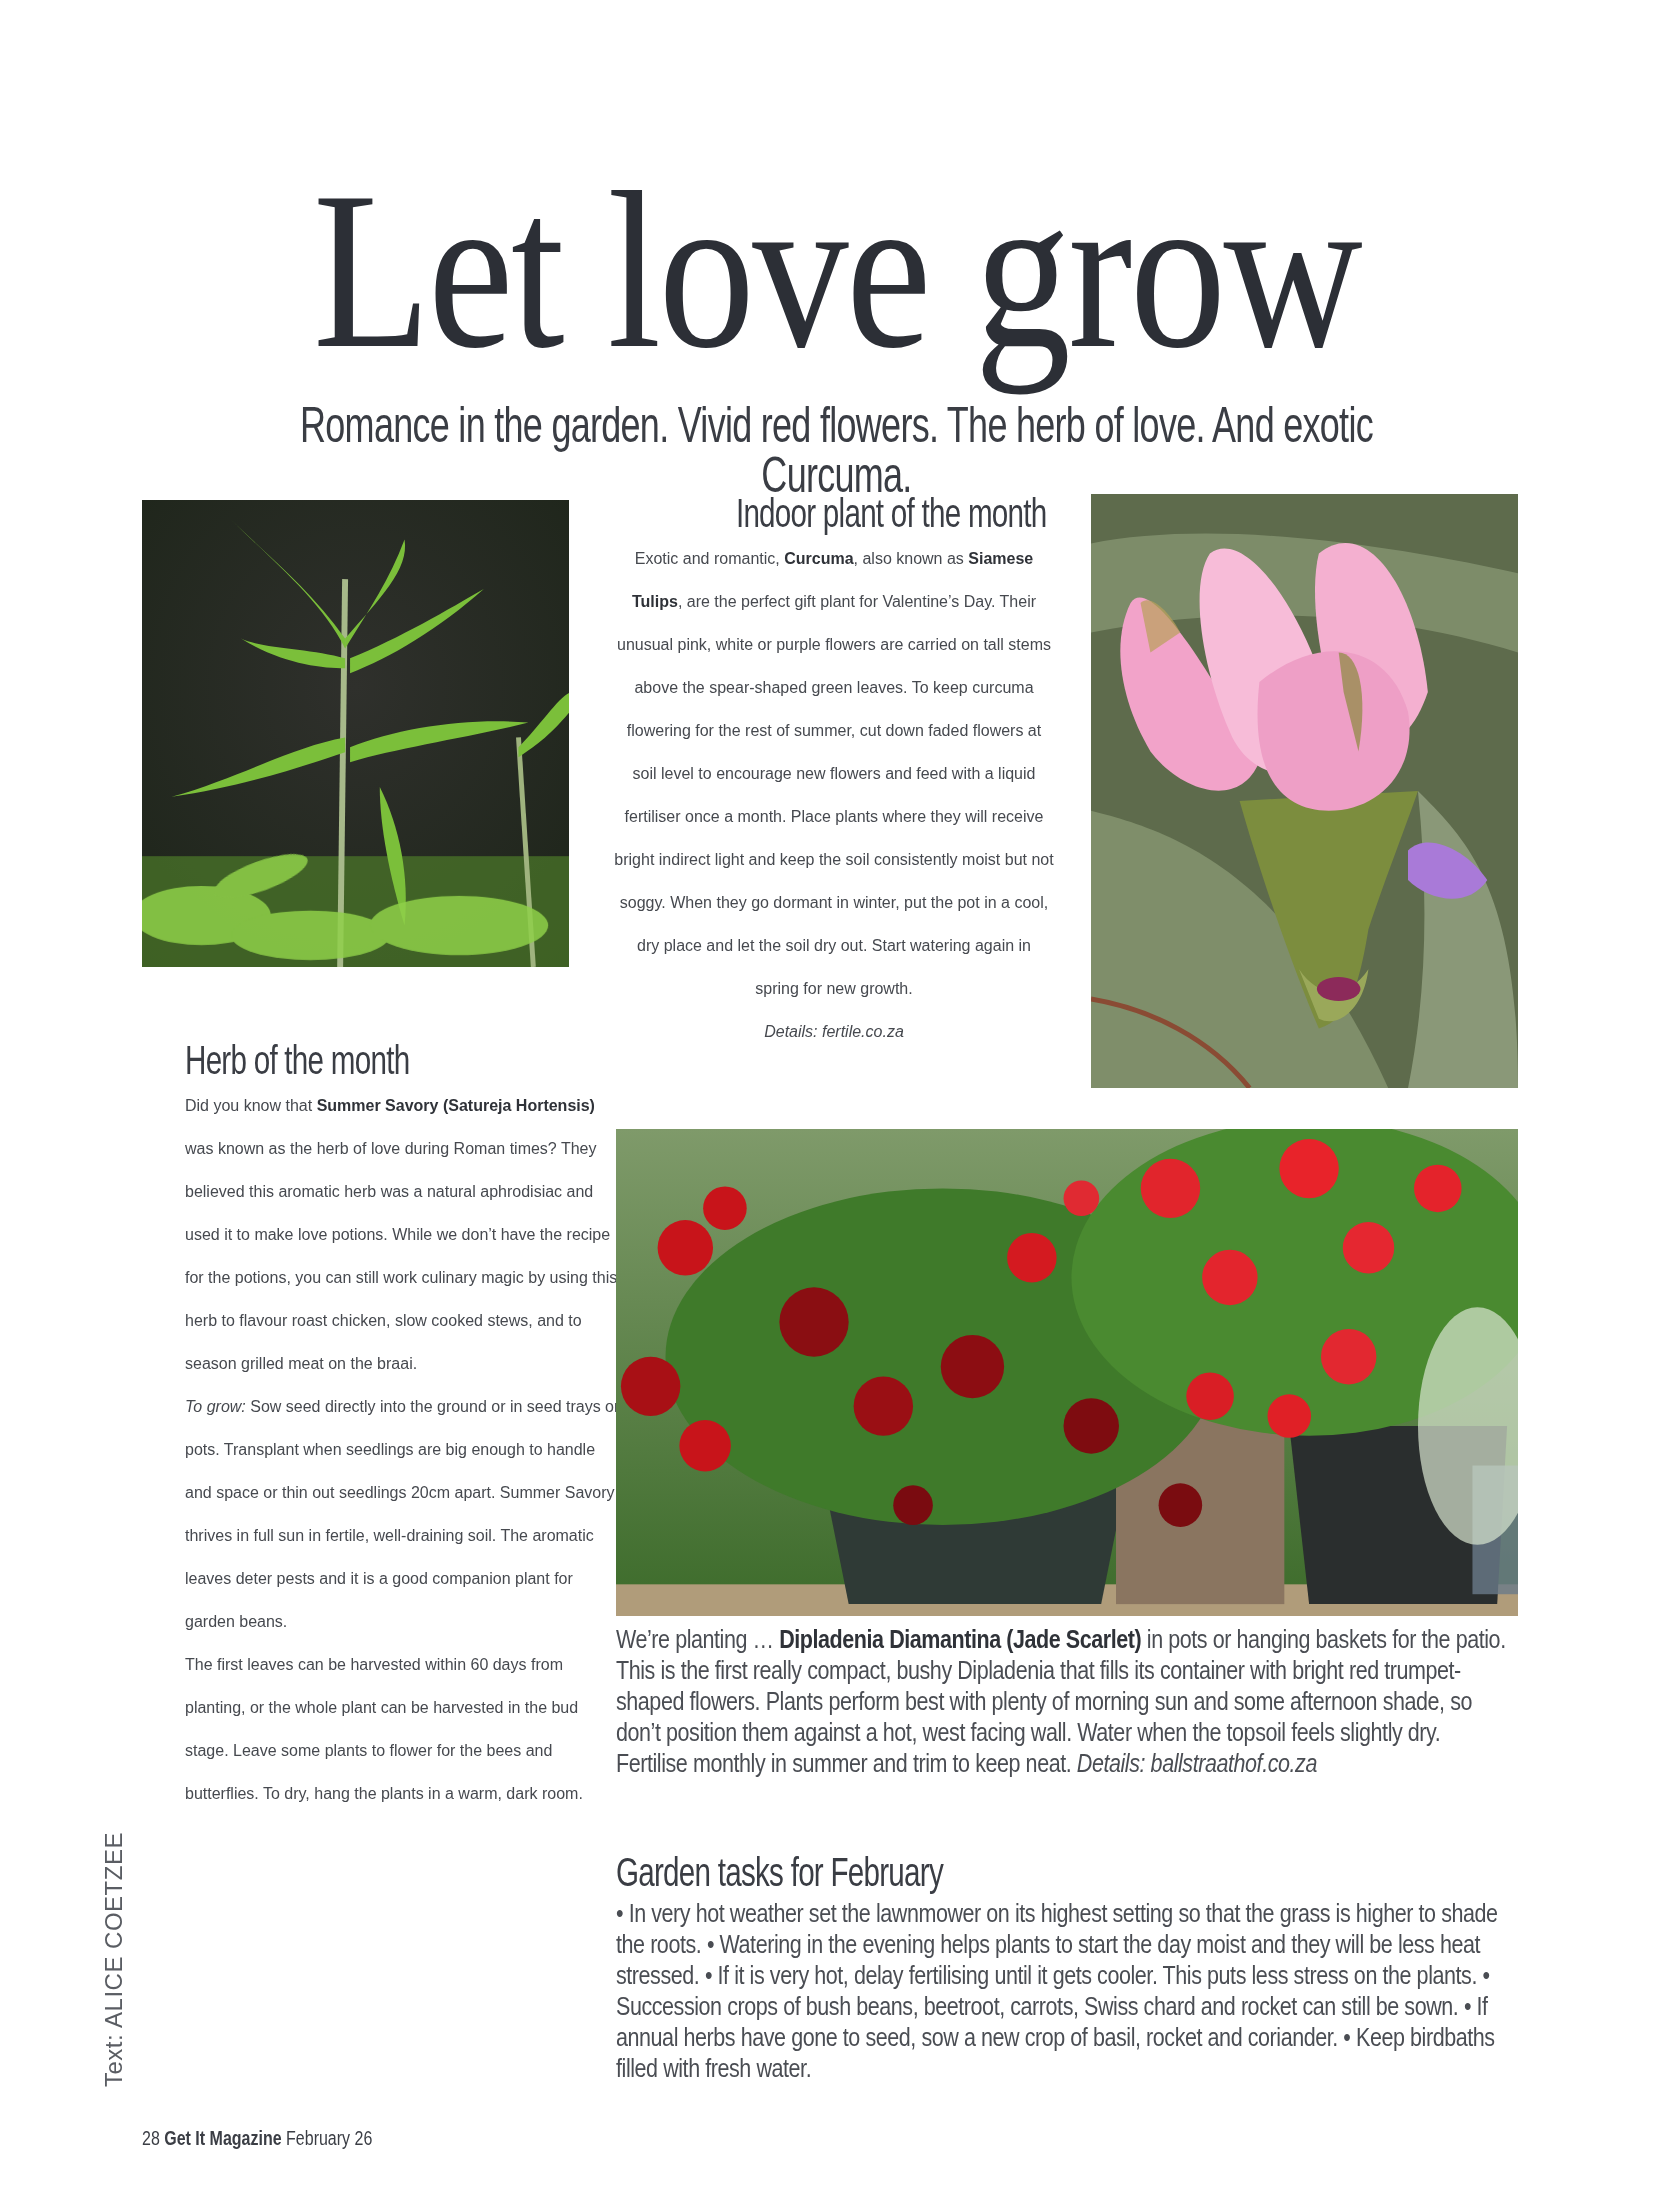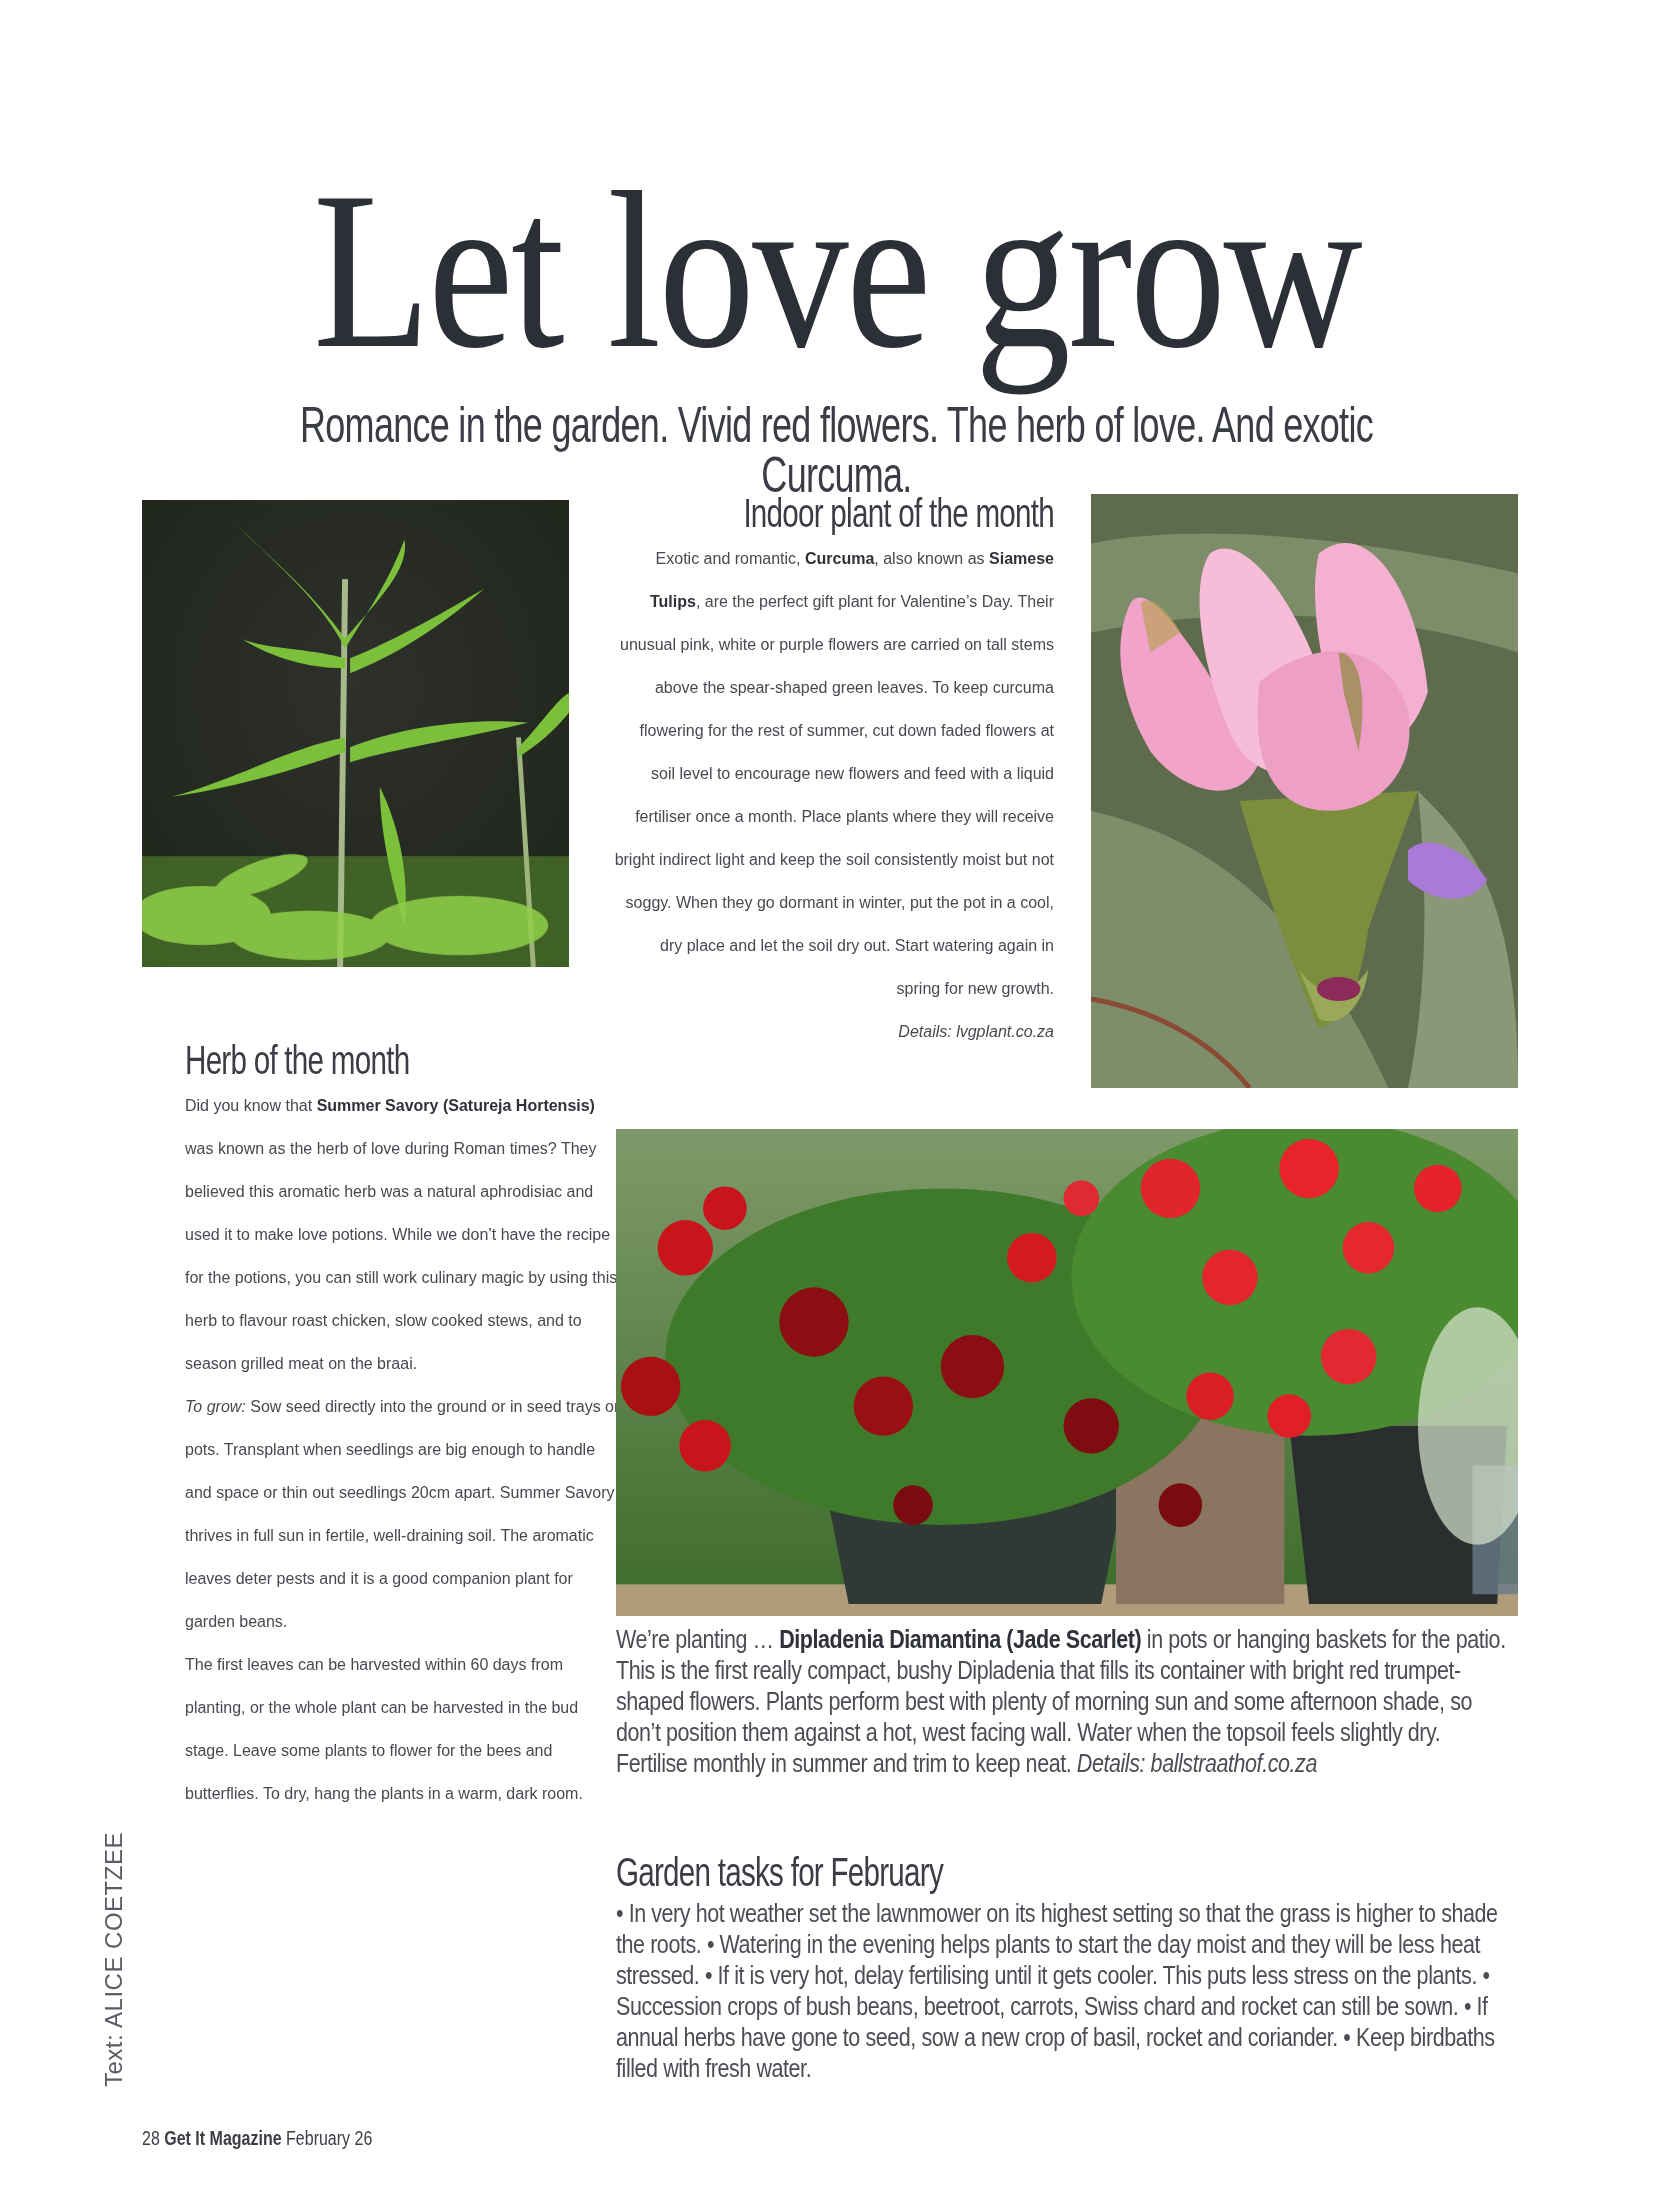--- a/index.html
+++ b/index.html
@@ -69,24 +69,24 @@
   </svg>
 </div>
 
 <div class="abs" style="left:142px; top:1040px; width:436px;margin-left:43px;">
   <h2 class="heading" style="transform-origin:left top; height:44px;">Herb of the month</h2>
   <p class="body-text"><span>Did you know that </span><b>Summer Savory (Satureja Hortensis)</b><span> was known as the herb of love during Roman times? They believed this aromatic herb was a natural aphrodisiac and used it to make love potions. While we don’t have the recipe for the potions, you can still work culinary magic by using this herb to flavour roast chicken, slow cooked stews, and to season grilled meat on the braai.</span></p>
   <p class="body-text"><i>To grow:</i><span> Sow seed directly into the ground or in seed trays or pots. Transplant when seedlings are big enough to handle and space or thin out seedlings 20cm apart. Summer Savory thrives in full sun in fertile, well-draining soil. The aromatic leaves deter pests and it is a good companion plant for garden beans.</span></p>
   <p class="body-text">The first leaves can be harvested within 60 days from planting, or the whole plant can be harvested in the bud stage. Leave some plants to flower for the bees and butterflies. To dry, hang the plants in a warm, dark room.</p>
 </div>
 
-<div class="abs" style="left:614px; top:493px; width:440px; text-align:right;">
+<div class="abs" style="left:614px; top:493px; width:440px; text-align:center;">
   <h2 class="heading" style="transform-origin:right top; height:44px;">Indoor plant of the month</h2>
   <p class="body-text"><span>Exotic and romantic, </span><b>Curcuma</b><span>, also known as </span><b>Siamese Tulips</b><span>, are the perfect gift plant for Valentine’s Day. Their unusual pink, white or purple flowers are carried on tall stems above the spear-shaped green leaves. To keep curcuma flowering for the rest of summer, cut down faded flowers at soil level to encourage new flowers and feed with a liquid fertiliser once a month. Place plants where they will receive bright indirect light and keep the soil consistently moist but not soggy. When they go dormant in winter, put the pot in a cool, dry place and let the soil dry out. Start watering again in spring for new growth.</span></p>
-  <p class="body-text"><i>Details: lvgplant.co.za</i></p>
+  <p class="body-text"><i>Details: fertile.co.za</i></p>
 </div>
 
 <div class="abs photo" style="left:1091px; top:494px; width:427px; height:594px;" title="Pink Curcuma flower">
   <svg viewBox="0 0 431 600" preserveAspectRatio="none">
     <rect width="431" height="600" fill="#6f7d5a"></rect>
     <path d="M0 0 H431 V600 H0Z" fill="#5e6b4c"></path>
     <path d="M0 50 C100 30 250 40 431 80 L431 160 C300 120 150 110 0 140Z" fill="#8a9a76" opacity="0.7"></path>
     <path d="M0 320 C80 340 200 380 300 600 L0 600Z" fill="#7f8e6a"></path>
     <path d="M330 300 C380 350 431 400 431 600 L320 600 C340 500 340 400 330 300Z" fill="#8a9878"></path>
     <path d="M0 510 C60 520 120 550 160 600" stroke="#8a4b34" stroke-width="5" fill="none"></path>

